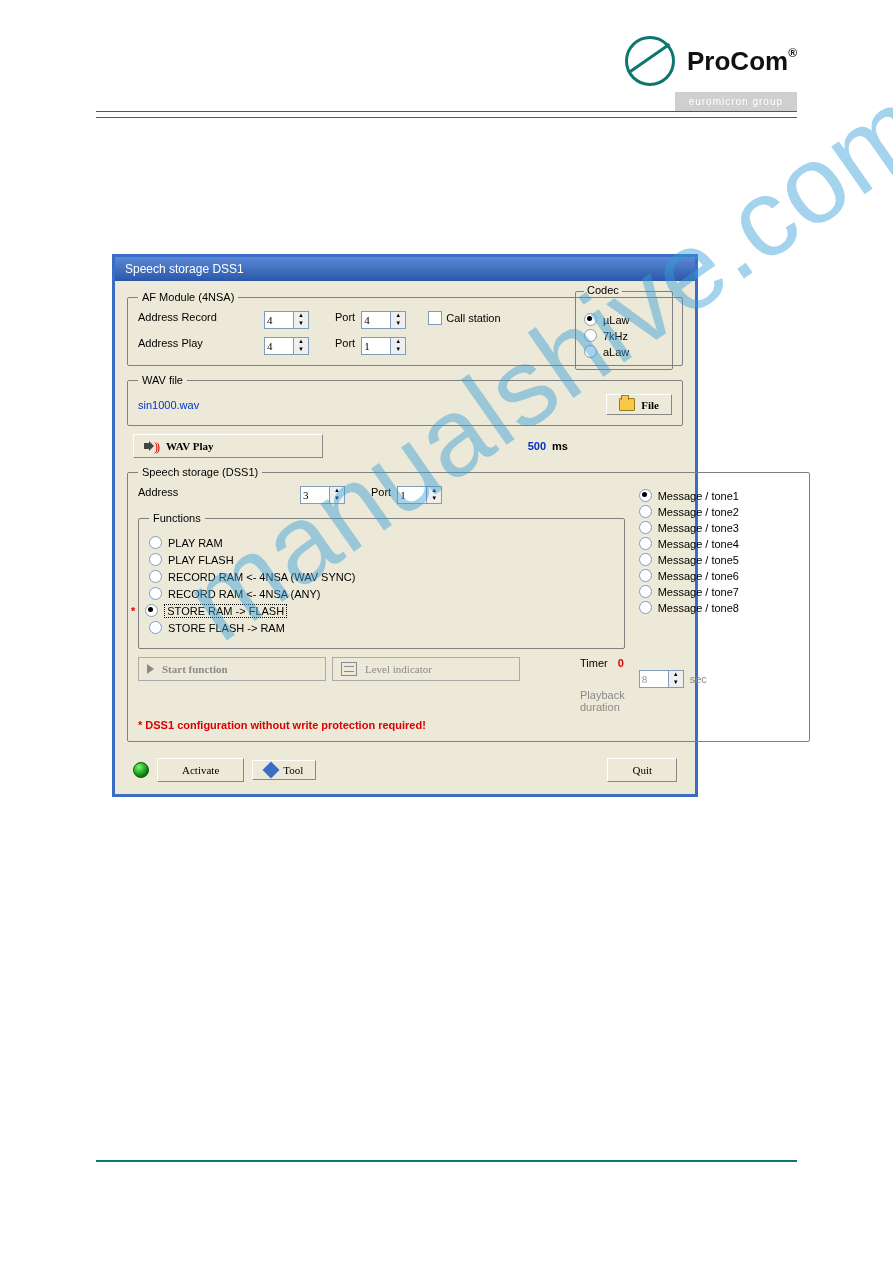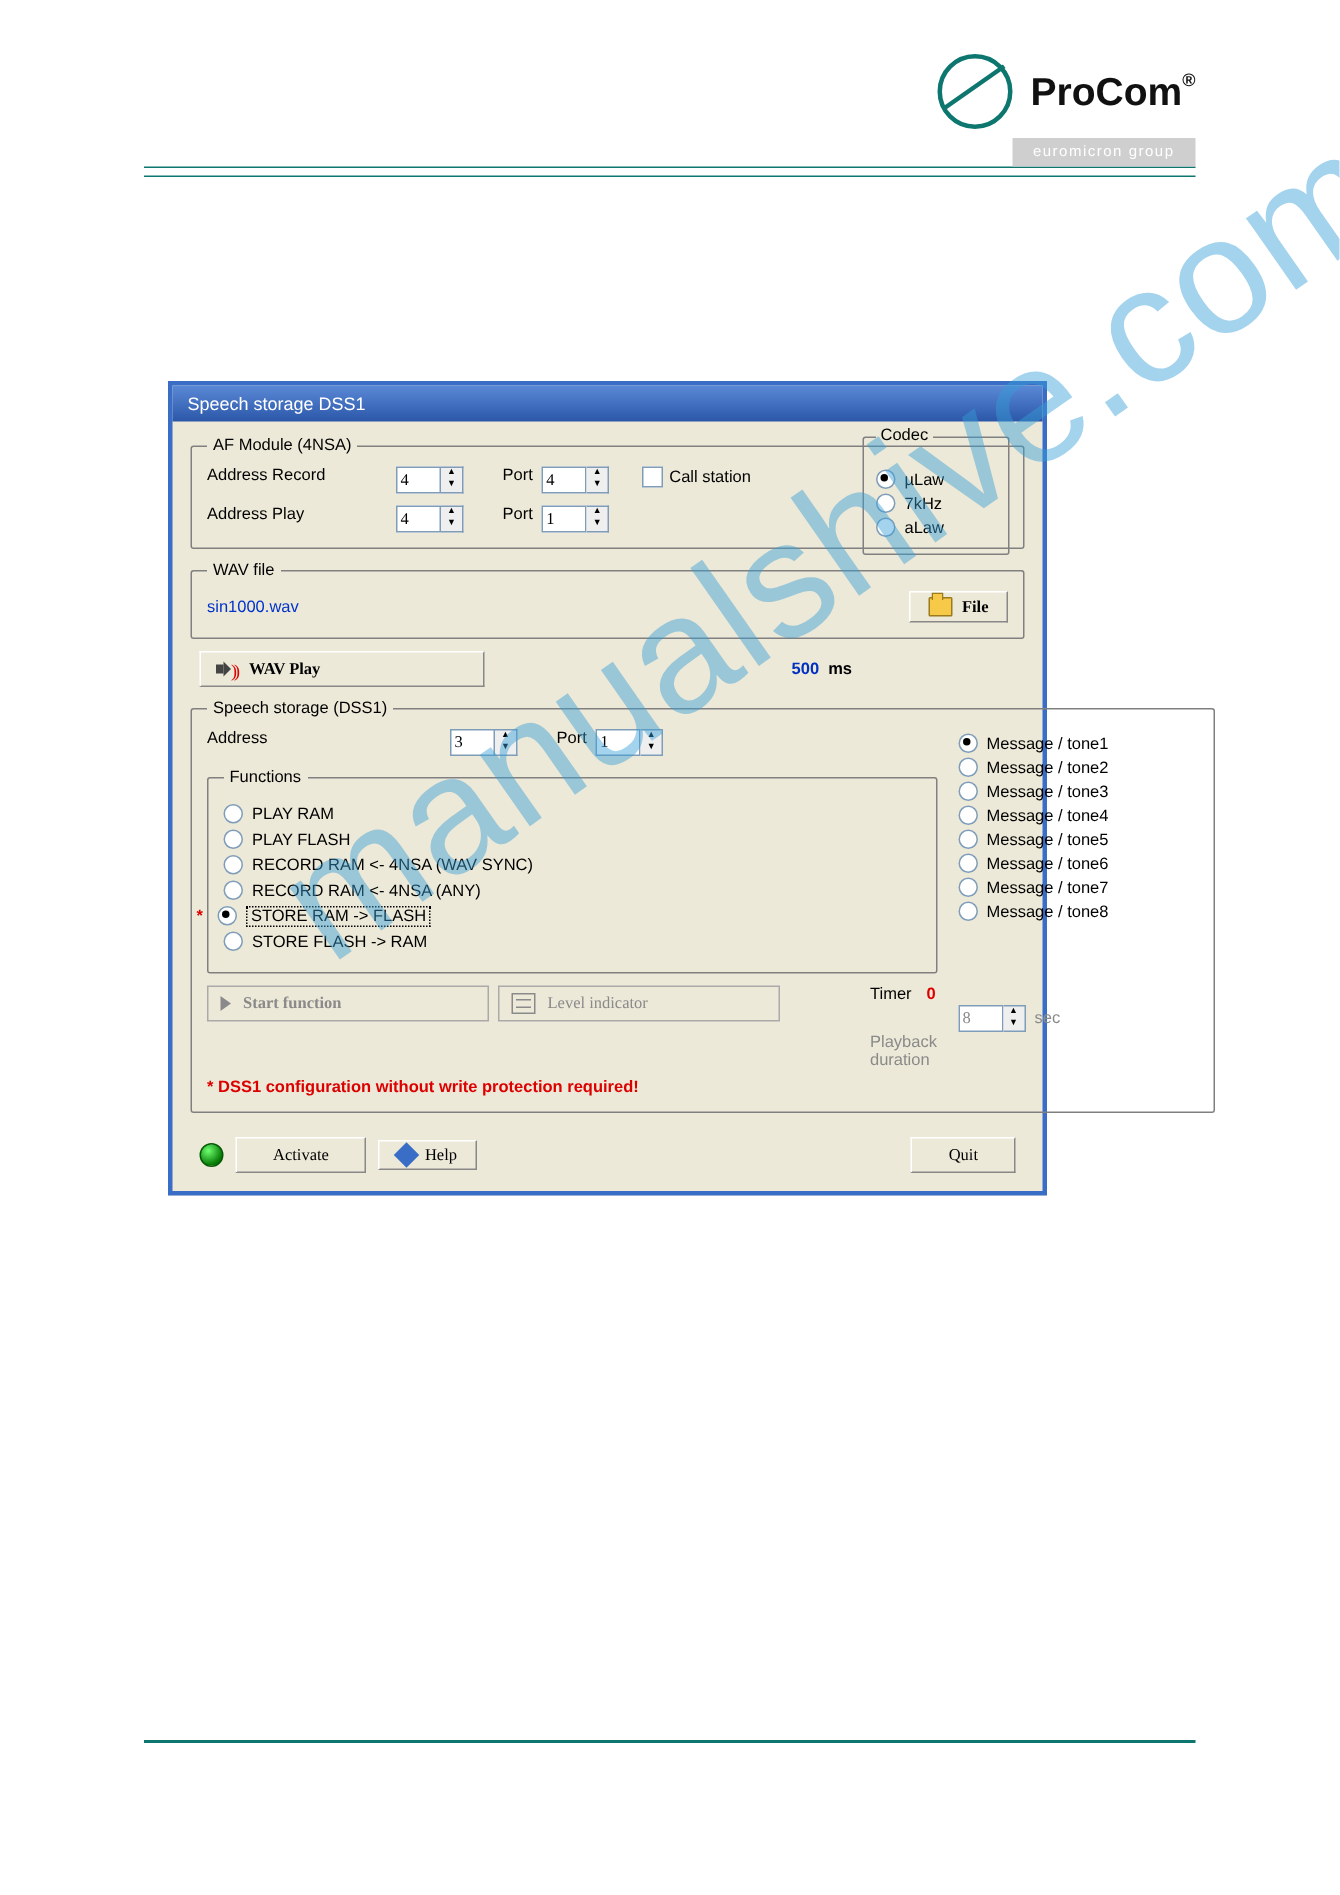--- a/index.html
+++ b/index.html
@@ -307,21 +307,21 @@
           </div>
         </div>
       </fieldset>
 
       <div class="bottom-bar">
         <div style="display:flex;align-items:center;gap:8px">
           <span class="led"></span>
           <button class="btn3d big">Activate</button>
           <button class="btn3d">
               <span class="help-ico"></span>
-              <span>Help</span>
+              <span>Tool</span>
             </button>
         </div>
         <button class="btn3d big">Quit</button>
       </div>
     </div>
   </div>
 
   <div class="caption">Figure 79 — User interface ICS Tool — Speech storage DSS1 (STORE RAM -&gt; FLASH)</div>
   <div class="below">The function Start function records the data from the source module (4NSA) onto the speech storage module (DSS1). This is done in the following steps:</div>
 

